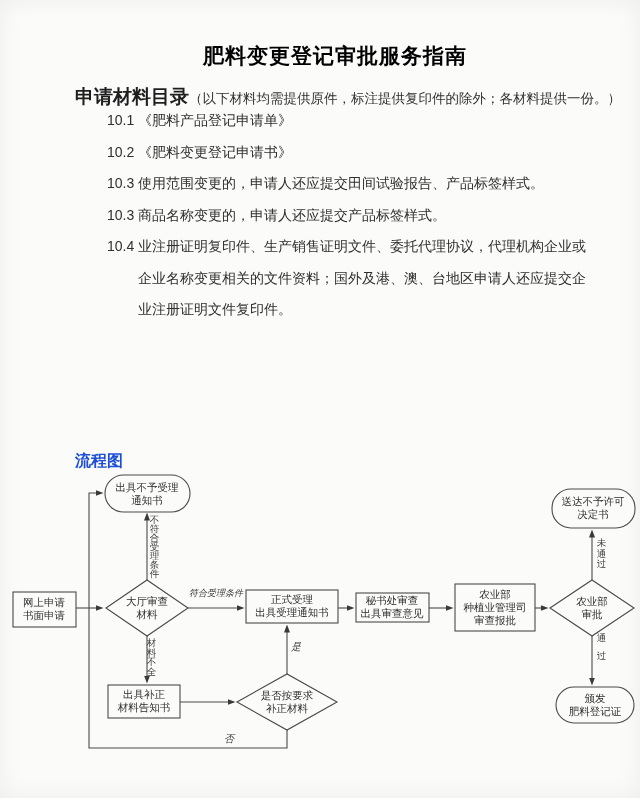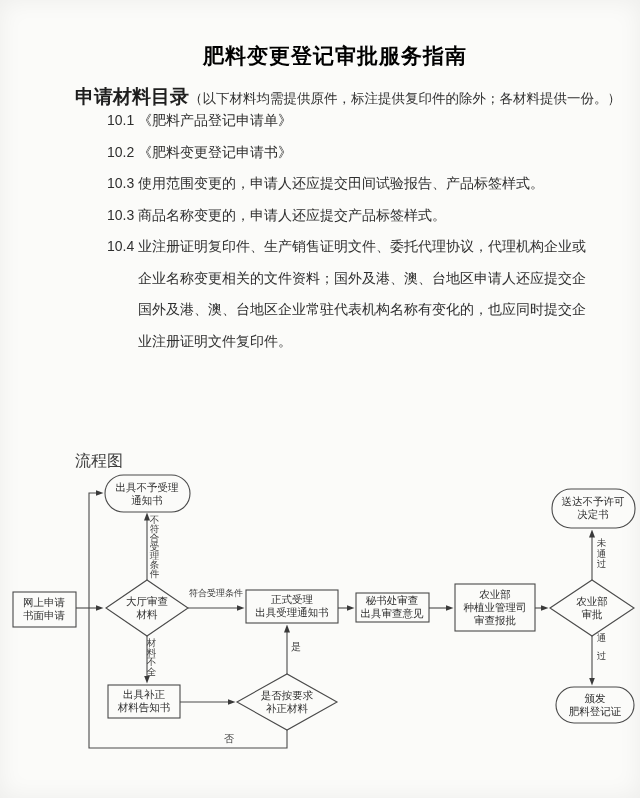--- a/index.html
+++ b/index.html
@@ -33,31 +33,31 @@
   }
   .item{position:relative;padding-left:31px;}
   .item .num{
     position:absolute;left:0;top:0;
     font-family:"Liberation Sans", sans-serif;
   }
   .item .line{white-space:nowrap;}
   .flow-heading{
     position:absolute;left:75px;top:451px;
     font-family:"Liberation Sans", sans-serif;
-    font-weight:normal;font-size:16px;color:#404040;
+    font-weight:bold;font-size:16px;color:#1d4ed8;
   }
   .flowchart{position:absolute;left:0;top:445px;width:532px;height:353px;}
   .flowchart svg{position:absolute;left:0;top:0;}
   .flowchart svg text{
     font-family:"Liberation Serif", serif;
     font-size:10.5px;fill:#2f2f2f;text-anchor:middle;
   }
   .elabel{
     position:absolute;font-size:9.5px;color:#3a3a3a;
-    line-height:10px;white-space:nowrap;
+    line-height:10px;white-space:nowrap;font-style:italic;
   }
   .vlabel{
     position:absolute;width:11px;font-size:9.5px;color:#3a3a3a;
     line-height:9.5px;word-break:break-all;white-space:normal;
     text-align:center;
   }
 </style>
 </head>
 <body>
 
@@ -83,21 +83,20 @@
       <div class="line">使用范围变更的，申请人还应提交田间试验报告、产品标签样式。</div>
     </div>
     <div class="item">
       <span class="num">10.3</span>
       <div class="line">商品名称变更的，申请人还应提交产品标签样式。</div>
     </div>
     <div class="item">
       <span class="num">10.4</span>
       <div class="line">业注册证明复印件、生产销售证明文件、委托代理协议，代理机构企业或</div>
       <div class="line">企业名称变更相关的文件资料；国外及港、澳、台地区申请人还应提交企</div>
-      <div class="line">国外及港、澳、台地区企业常驻代表机构名称有变化的，也应同时提交企</div>
       <div class="line">业注册证明文件复印件。</div>
     </div>
   </div>
 
   <div class="flow-heading">流程图</div>
 
   <div class="flowchart">
     <svg width="640" height="353" viewBox="0 0 640 353">
       <defs>
         <marker id="arr" markerWidth="8" markerHeight="7" refX="5.5" refY="3" orient="auto" markerUnits="userSpaceOnUse">

